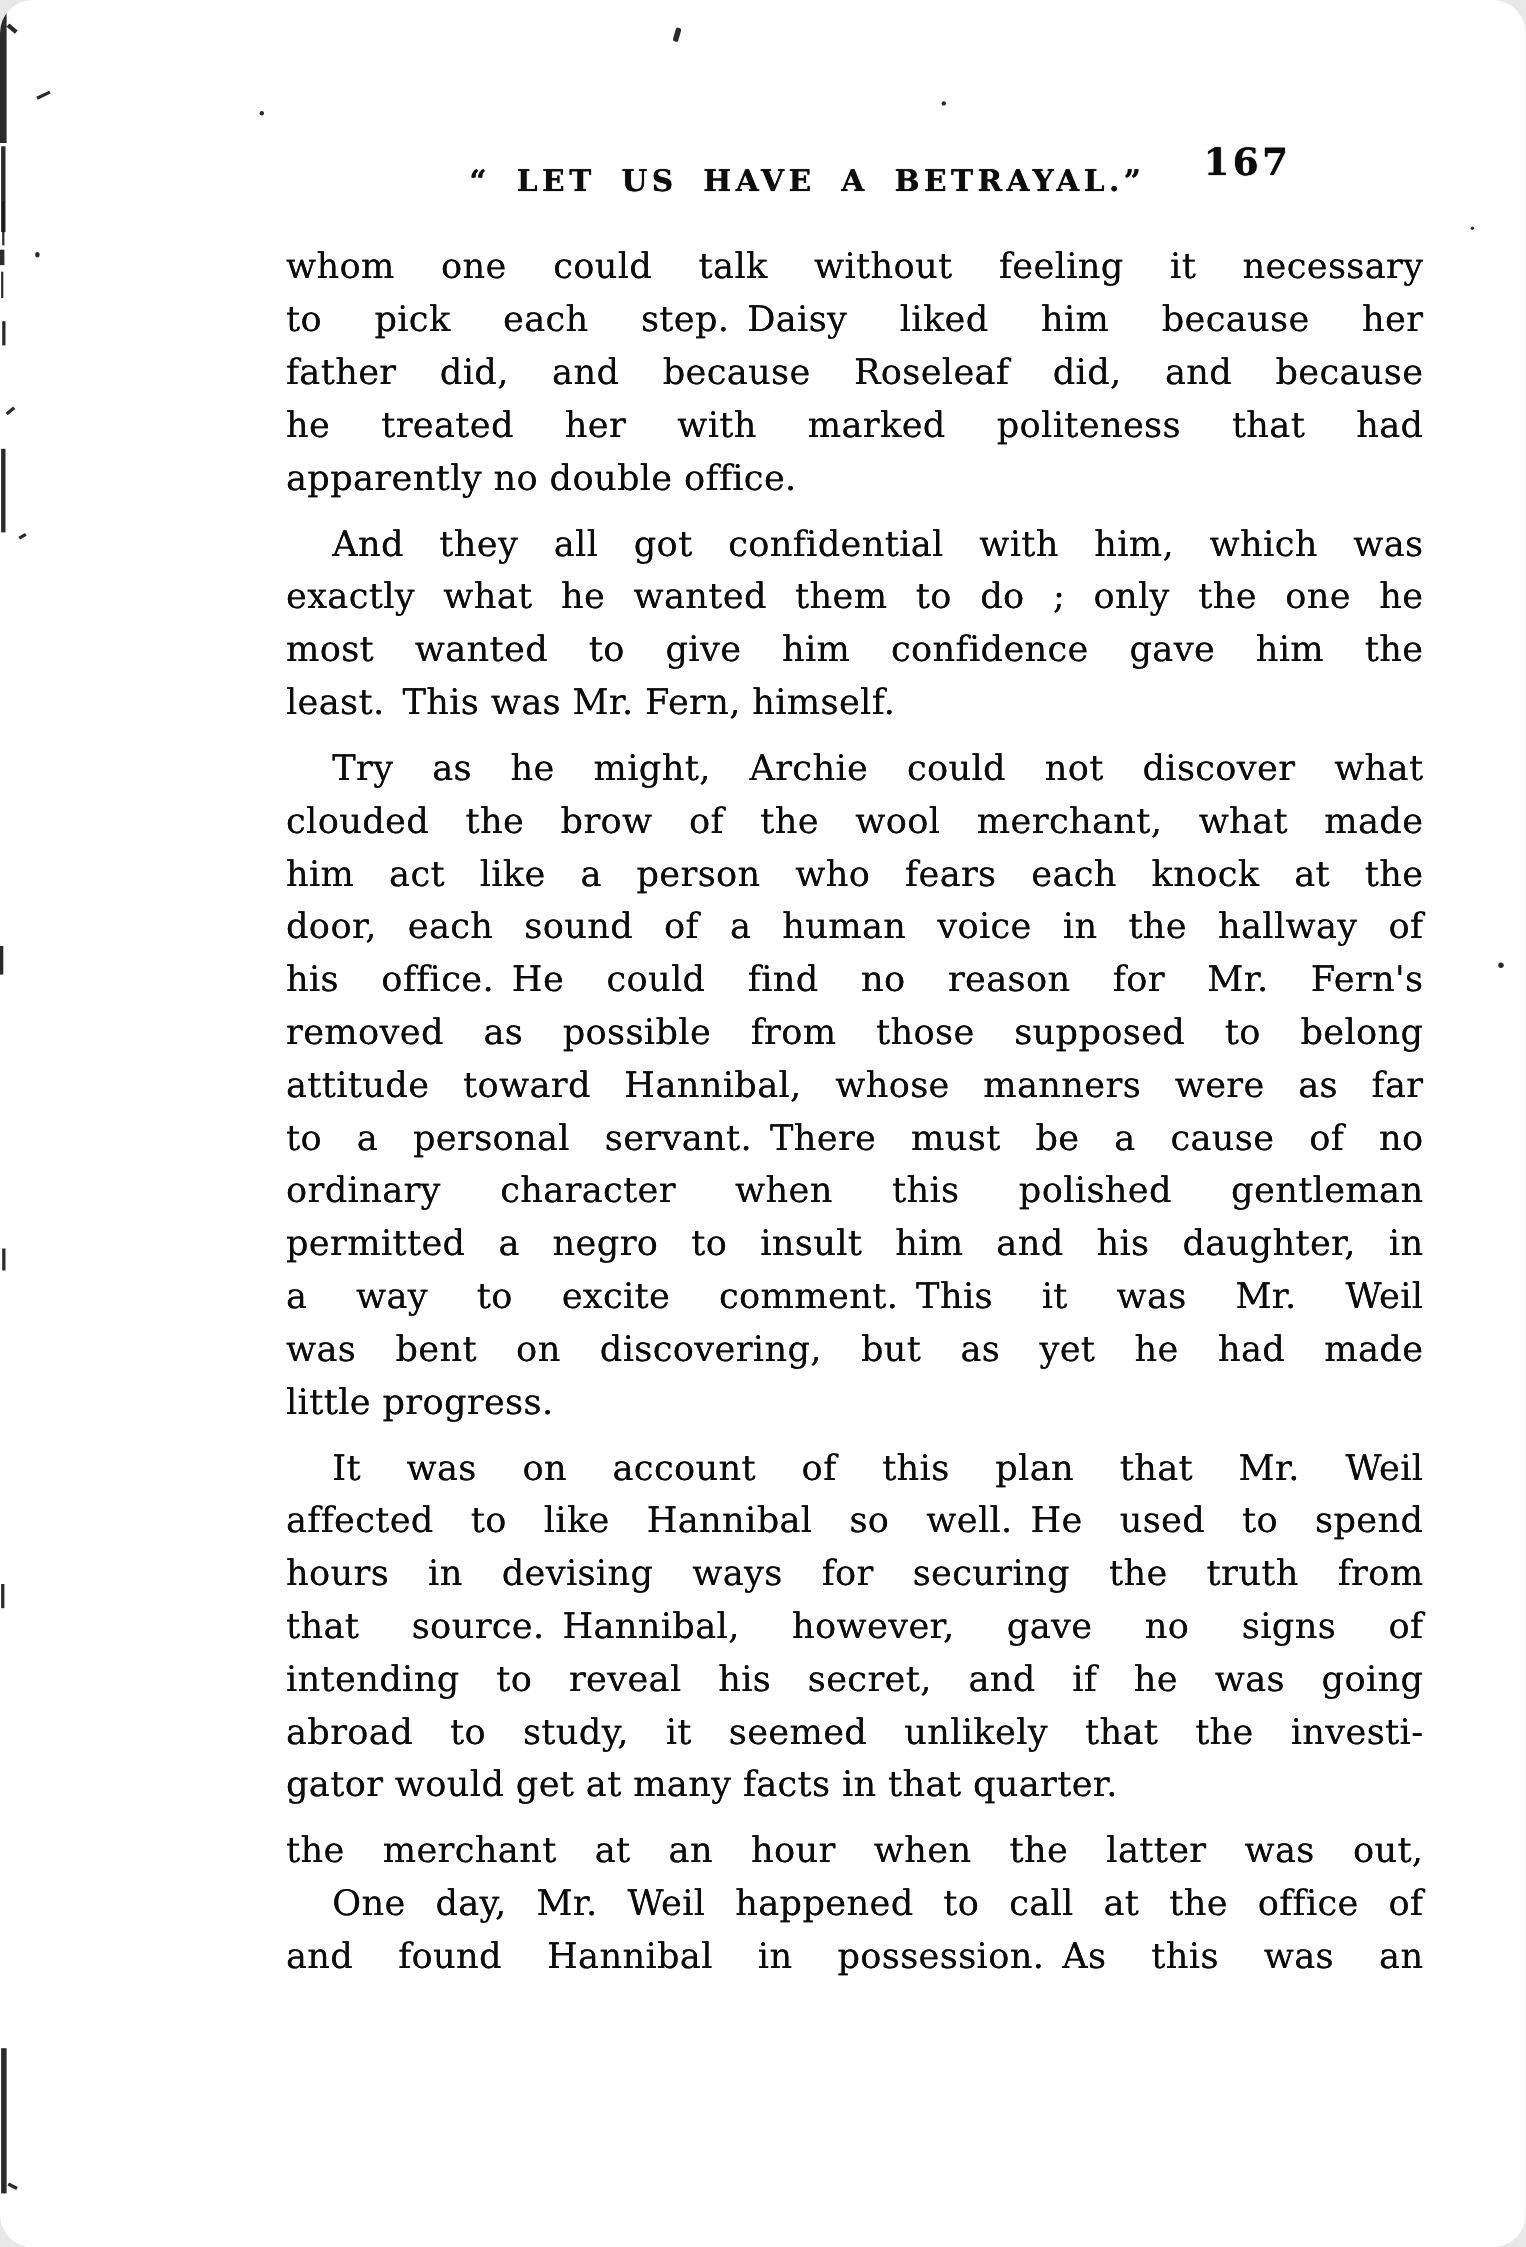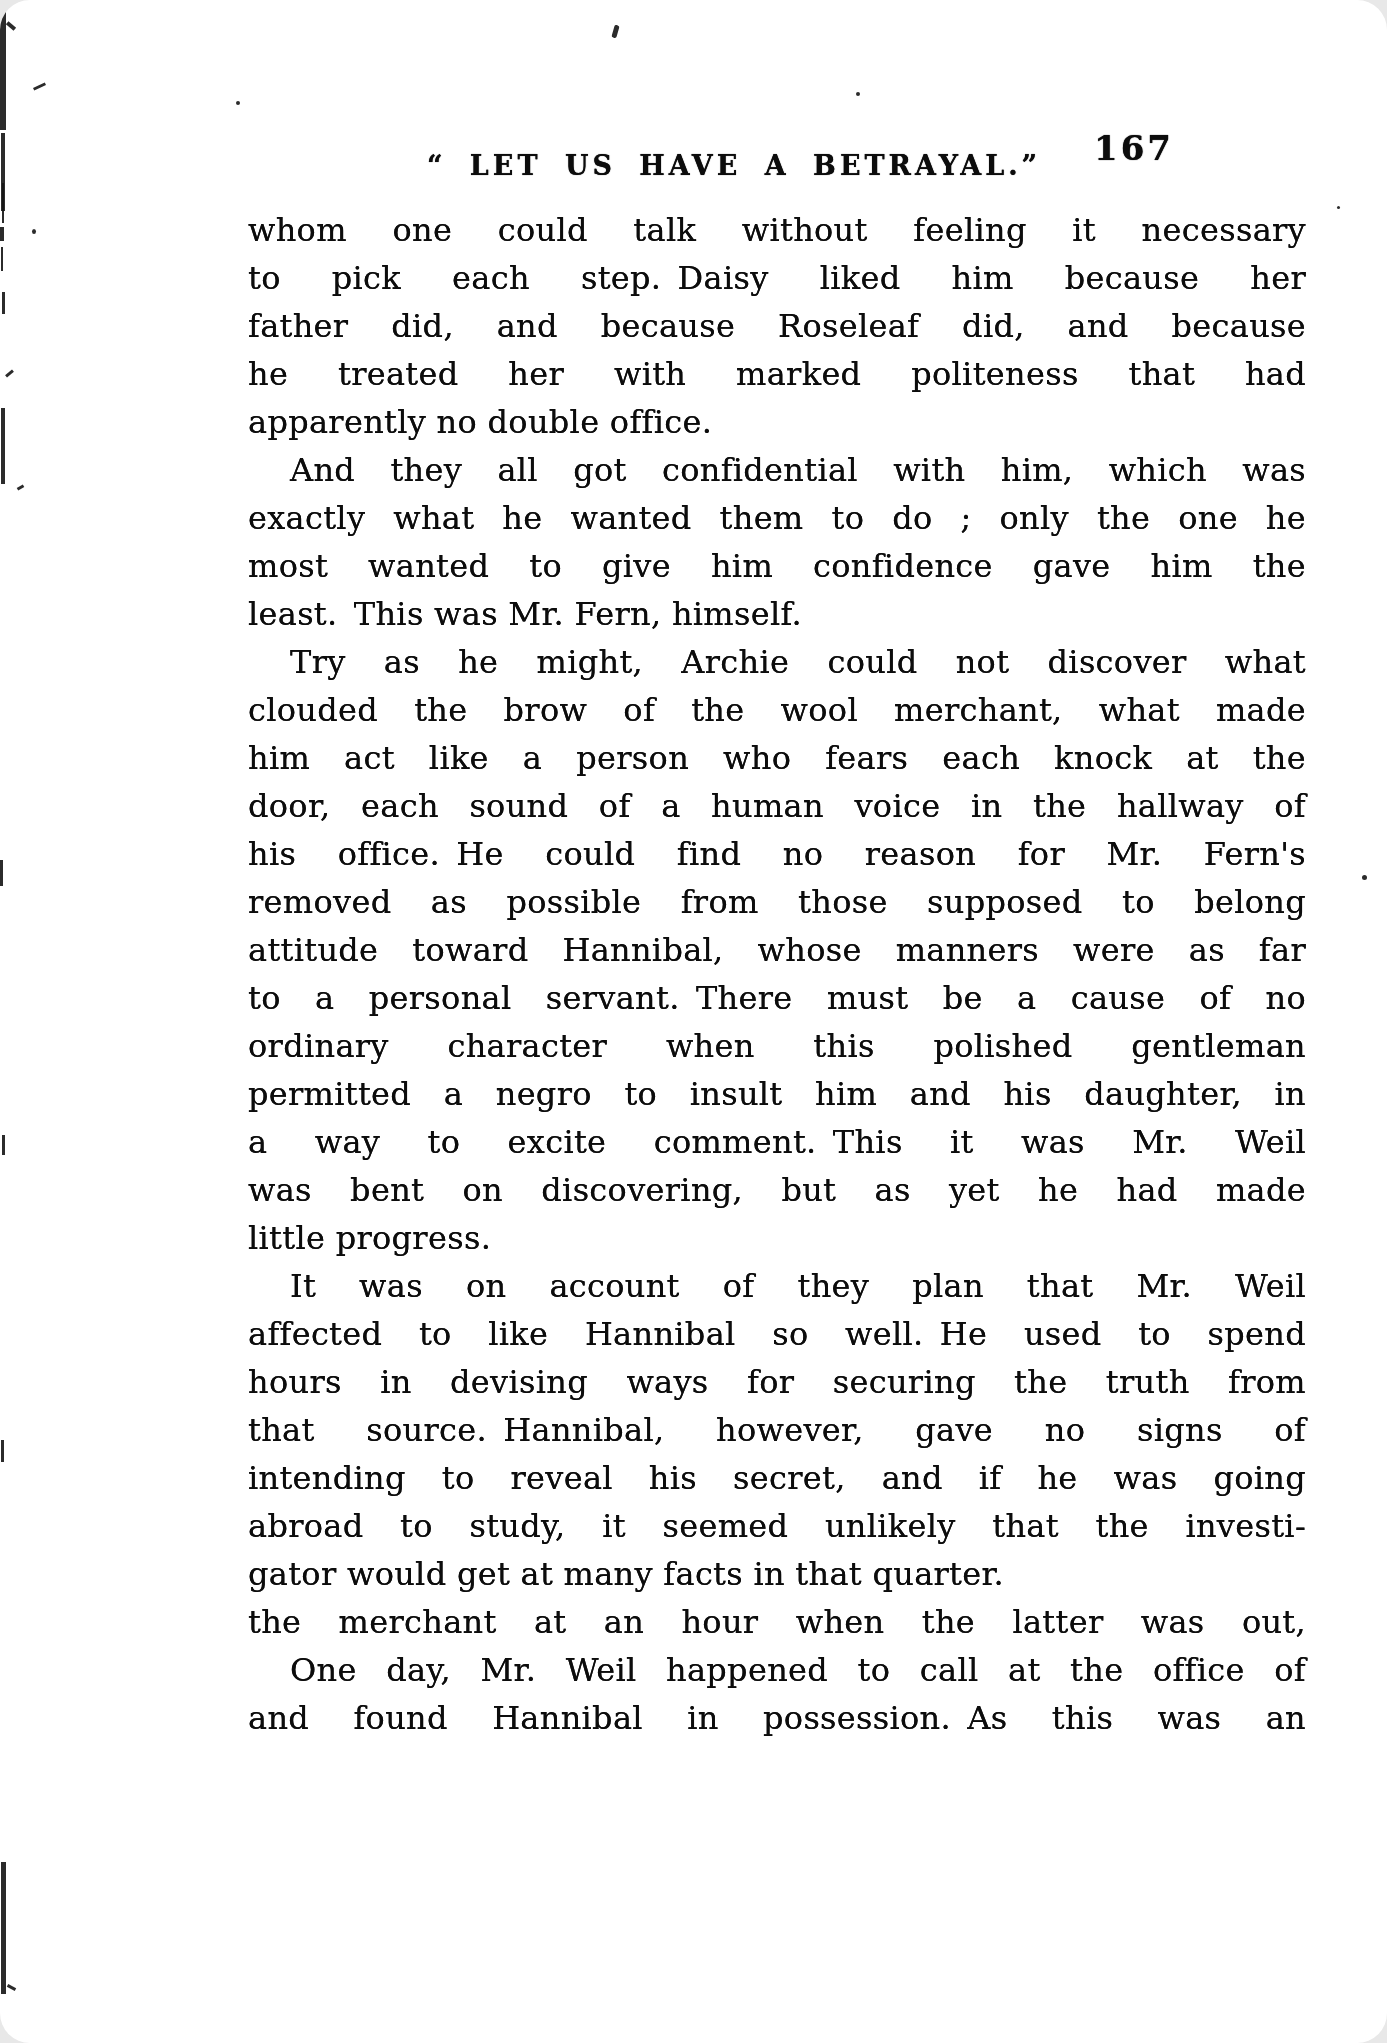--- a/index.html
+++ b/index.html
@@ -42,21 +42,21 @@
   .page-body {
     position: absolute;
     left: 248px;
     top: 206px;
     width: 1058px;
     font-size: 32px;
     line-height: 48px;
     letter-spacing: 0.3px;
     text-shadow: 0 0 0.6px rgba(0,0,0,0.85);
   }
-  .paragraph { margin: 0; }
+  .paragraph { margin: 12px; }
   .line {
     text-align: justify;
     text-align-last: justify;
   }
   .line.para-end { text-align-last: left; }
   .line.indent { text-indent: 42px; }
   .artifact {
     position: absolute;
     background: #141414;
     opacity: 0.9;
@@ -96,21 +96,21 @@
         <div class="line">removed as possible from those supposed to belong</div>
         <div class="line">attitude toward Hannibal, whose manners were as far</div>
         <div class="line">to a personal servant. There must be a cause of no</div>
         <div class="line">ordinary character when this polished gentleman</div>
         <div class="line">permitted a negro to insult him and his daughter, in</div>
         <div class="line">a way to excite comment. This it was Mr. Weil</div>
         <div class="line">was bent on discovering, but as yet he had made</div>
         <div class="line para-end">little progress.</div>
       </div>
       <div class="paragraph">
-        <div class="line indent">It was on account of they plan that Mr. Weil</div>
+        <div class="line indent">It was on account of this plan that Mr. Weil</div>
         <div class="line">affected to like Hannibal so well. He used to spend</div>
         <div class="line">hours in devising ways for securing the truth from</div>
         <div class="line">that source. Hannibal, however, gave no signs of</div>
         <div class="line">intending to reveal his secret, and if he was going</div>
         <div class="line">abroad to study, it seemed unlikely that the investi-</div>
         <div class="line para-end">gator would get at many facts in that quarter.</div>
       </div>
       <div class="paragraph">
         <div class="line">the merchant at an hour when the latter was out,</div>
         <div class="line indent">One day, Mr. Weil happened to call at the office of</div>

